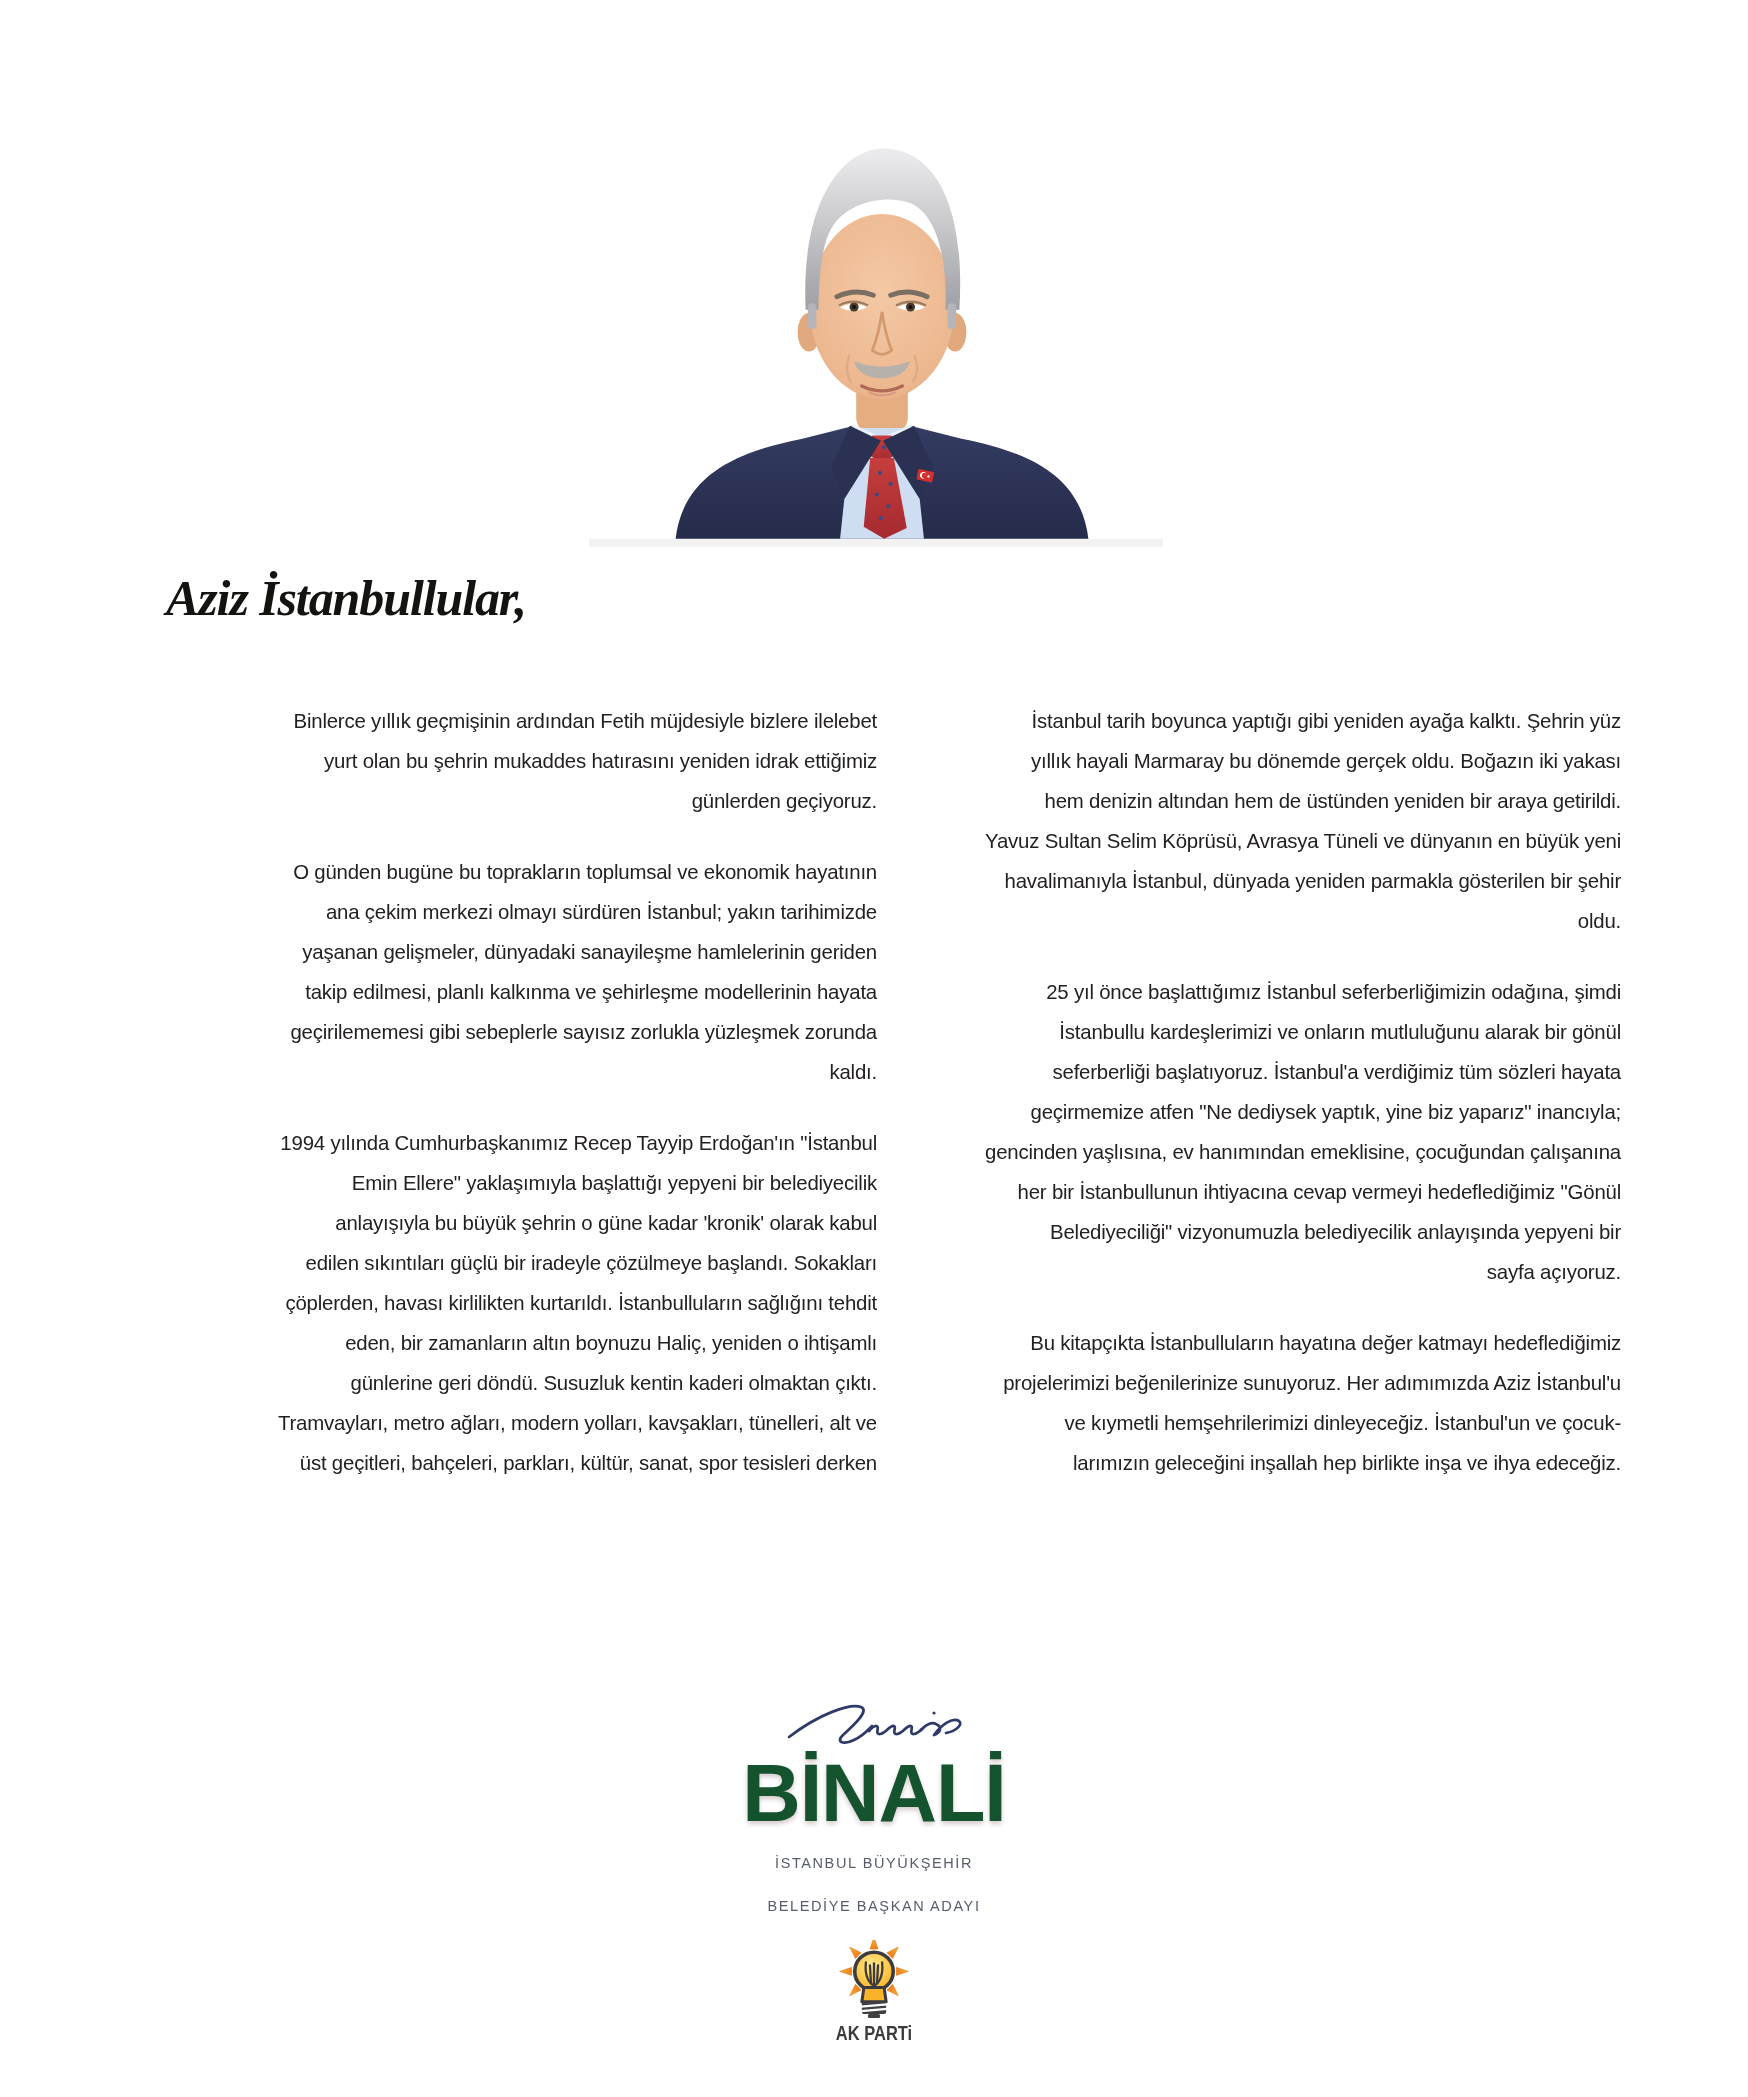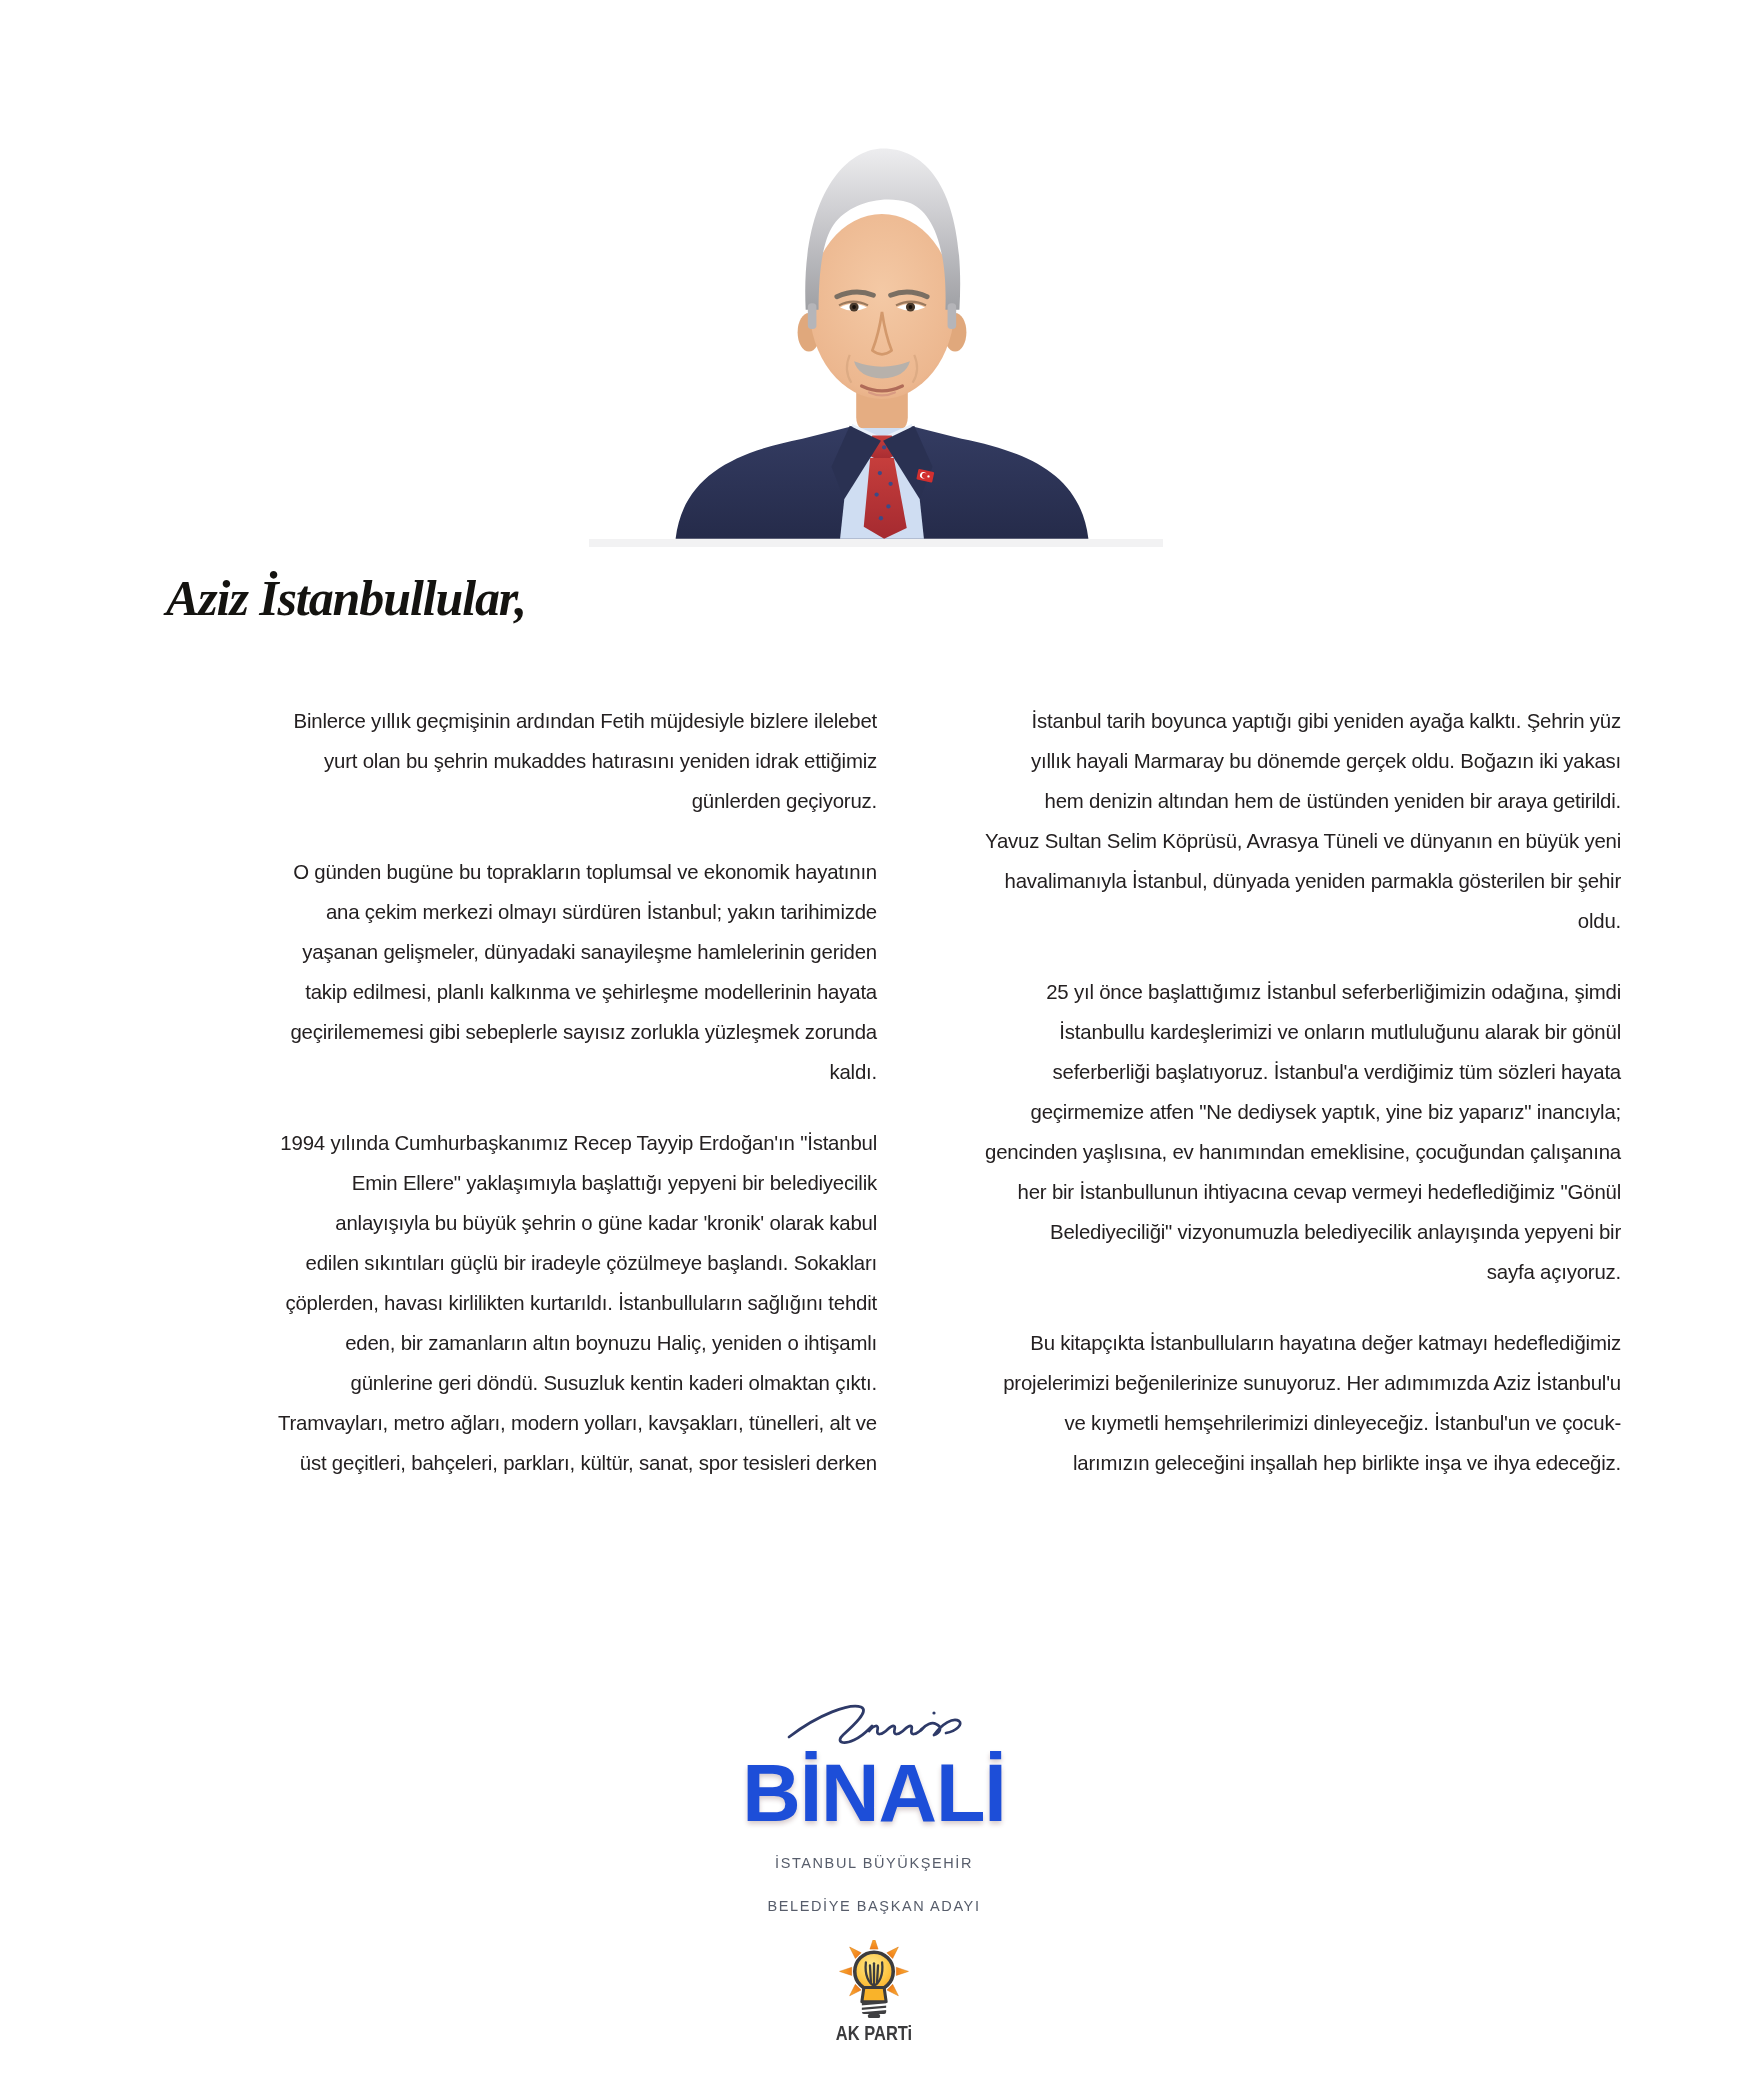--- a/index.html
+++ b/index.html
@@ -22,21 +22,21 @@
   .col-right{left:895px;width:726px;}
   .col p{
     margin:0 0 31px 0;font-size:20.4px;line-height:40px;letter-spacing:-0.2px;
     color:#242021;white-space:pre-line;
   }
   .closing{margin-top:7px !important;}
   
   .footer{position:absolute;left:0;top:1695px;width:100%;text-align:center;}
   .signature-svg{display:block;margin:0 auto;width:188px;height:60px;}
   .candidate-first{
-    font-size:81px;font-weight:700;line-height:73px;letter-spacing:-1.1px;color:#1d4ed8;
+    font-size:81px;font-weight:700;line-height:73px;letter-spacing:-1.1px;color:#14532d;
     text-shadow:0 3.2px 5.4px rgba(70,12,16,0.22);margin-top:2.2px;
   }
   .candidate-last{
     font-size:33px;font-weight:700;line-height:32px;letter-spacing:0.5px;color:#c2242e;
     text-shadow:0 2.2px 3.8px rgba(70,12,16,0.20);margin-top:2.2px;
   }
   .role-line{
     font-size:14.5px;line-height:20px;letter-spacing:1.6px;color:#575d6b;font-weight:400;margin-top:23px;
   }
   .role-block{margin-top:8.6px;}

